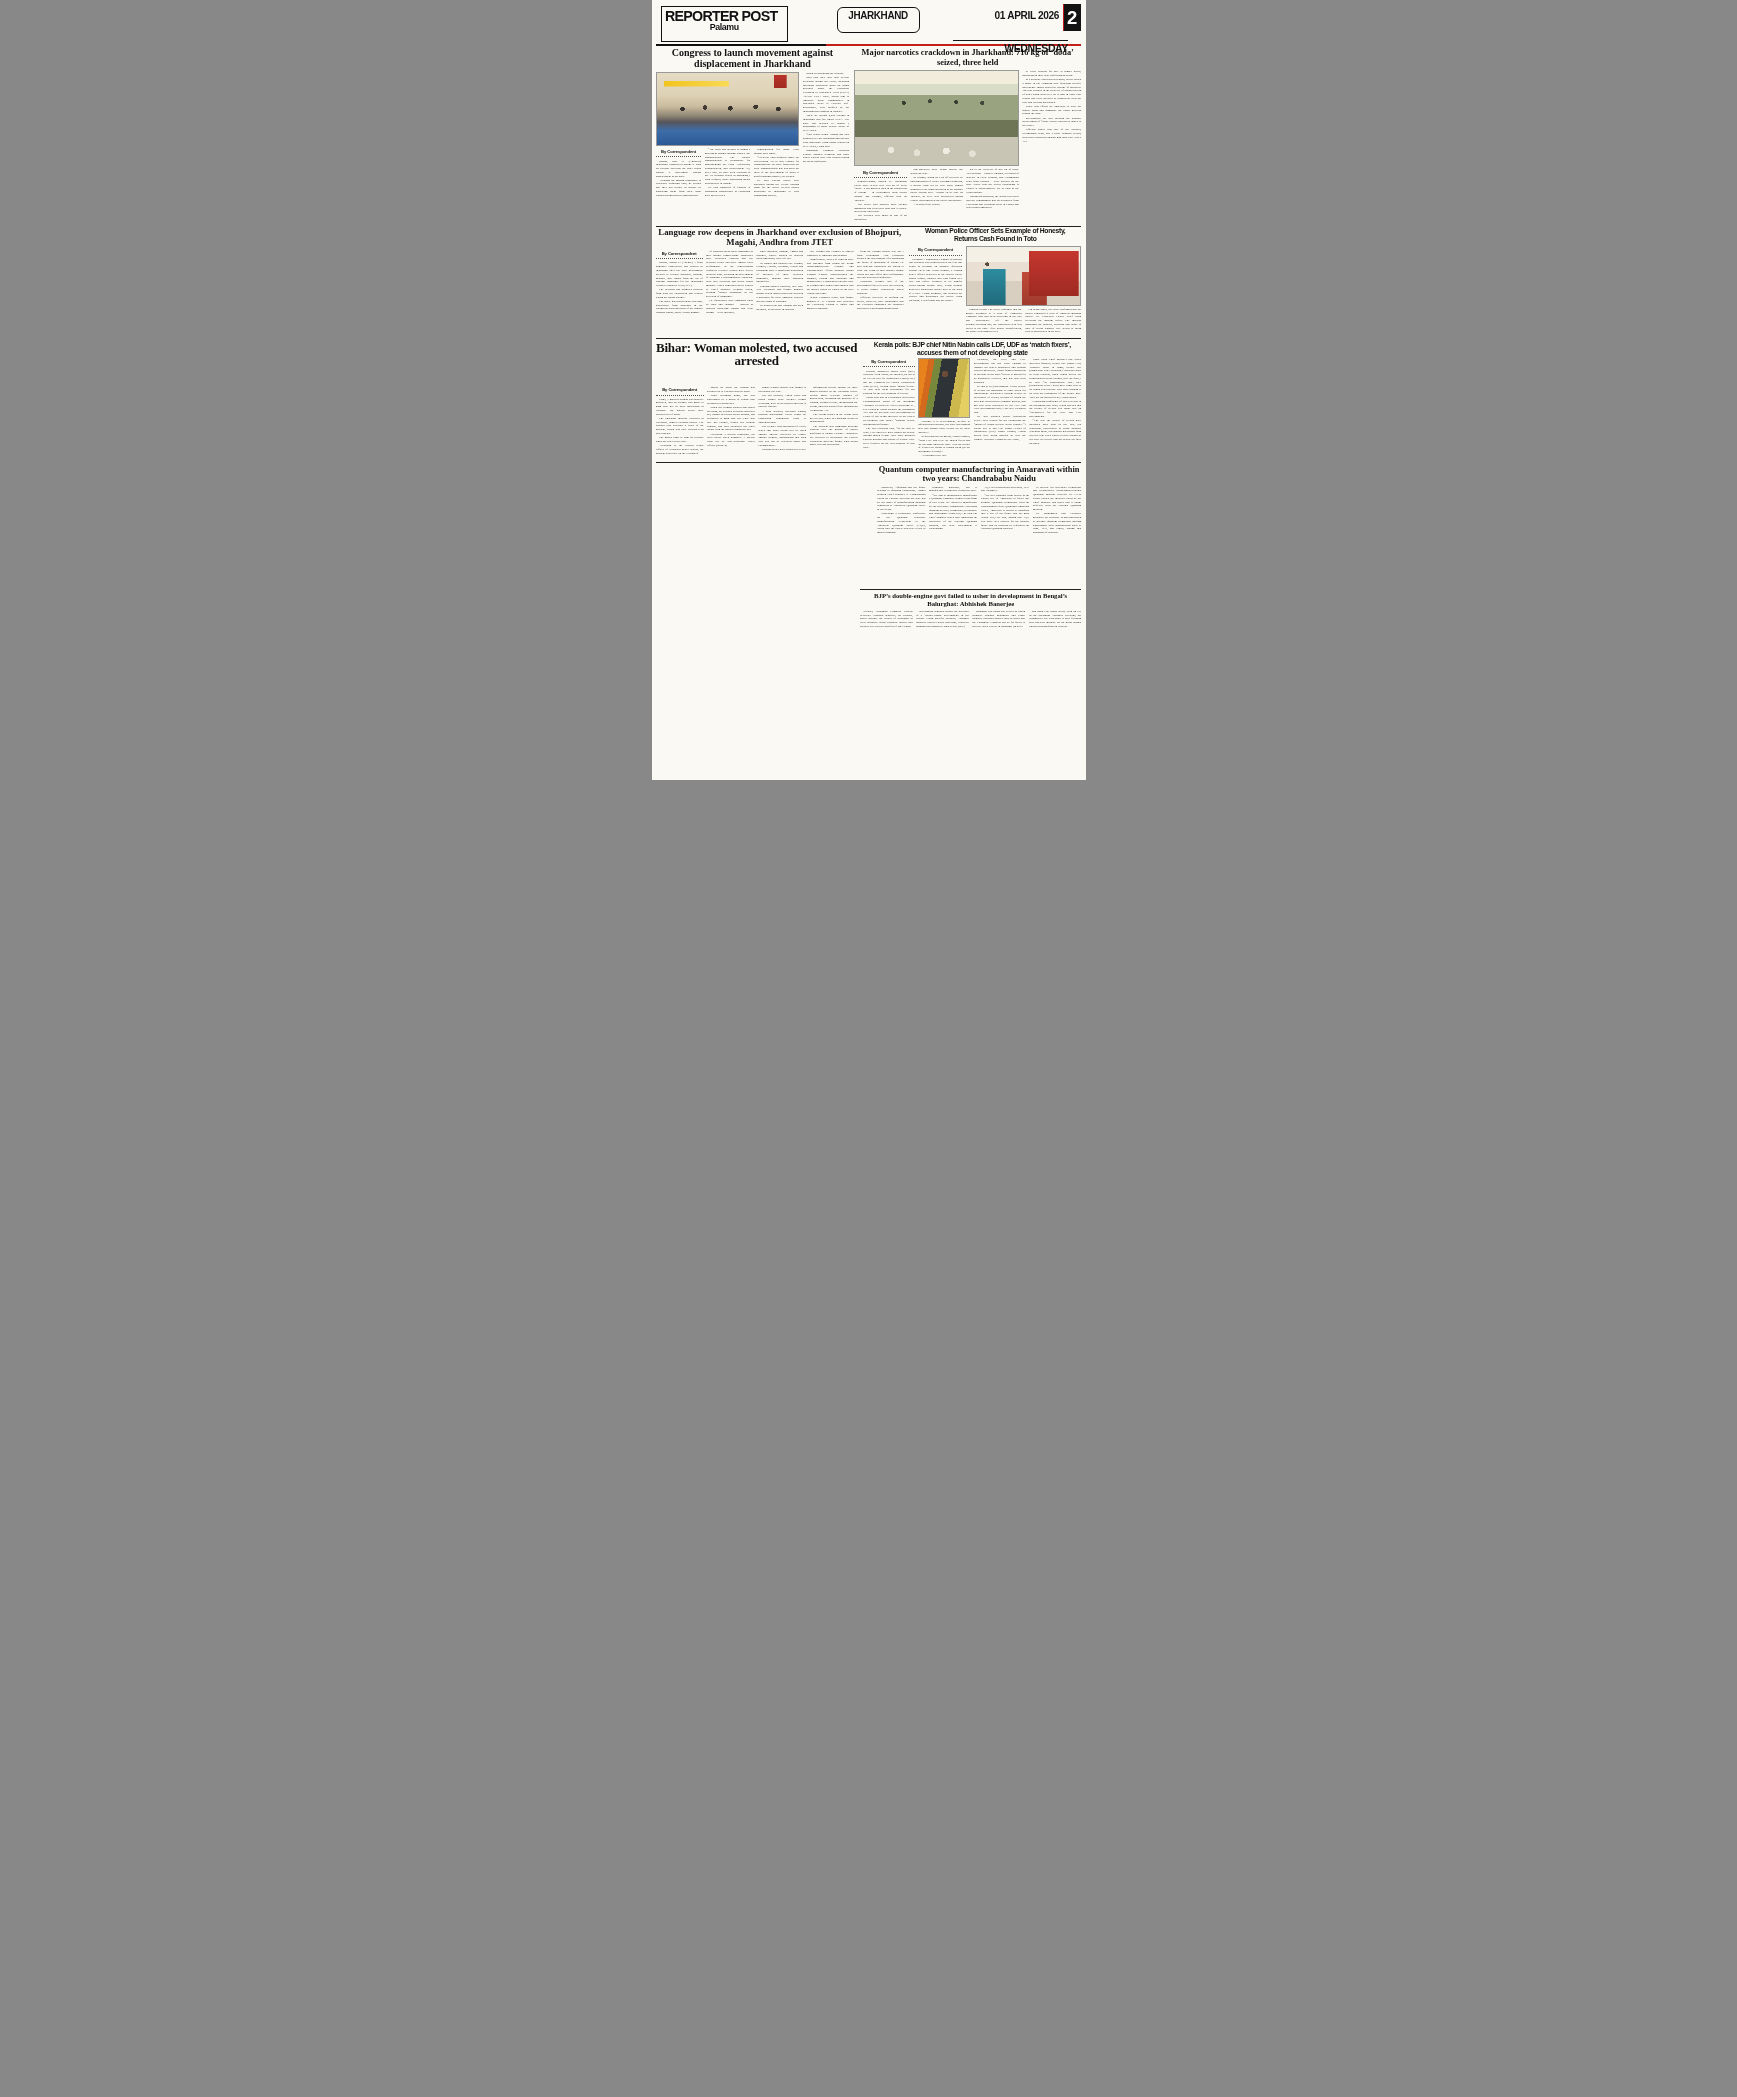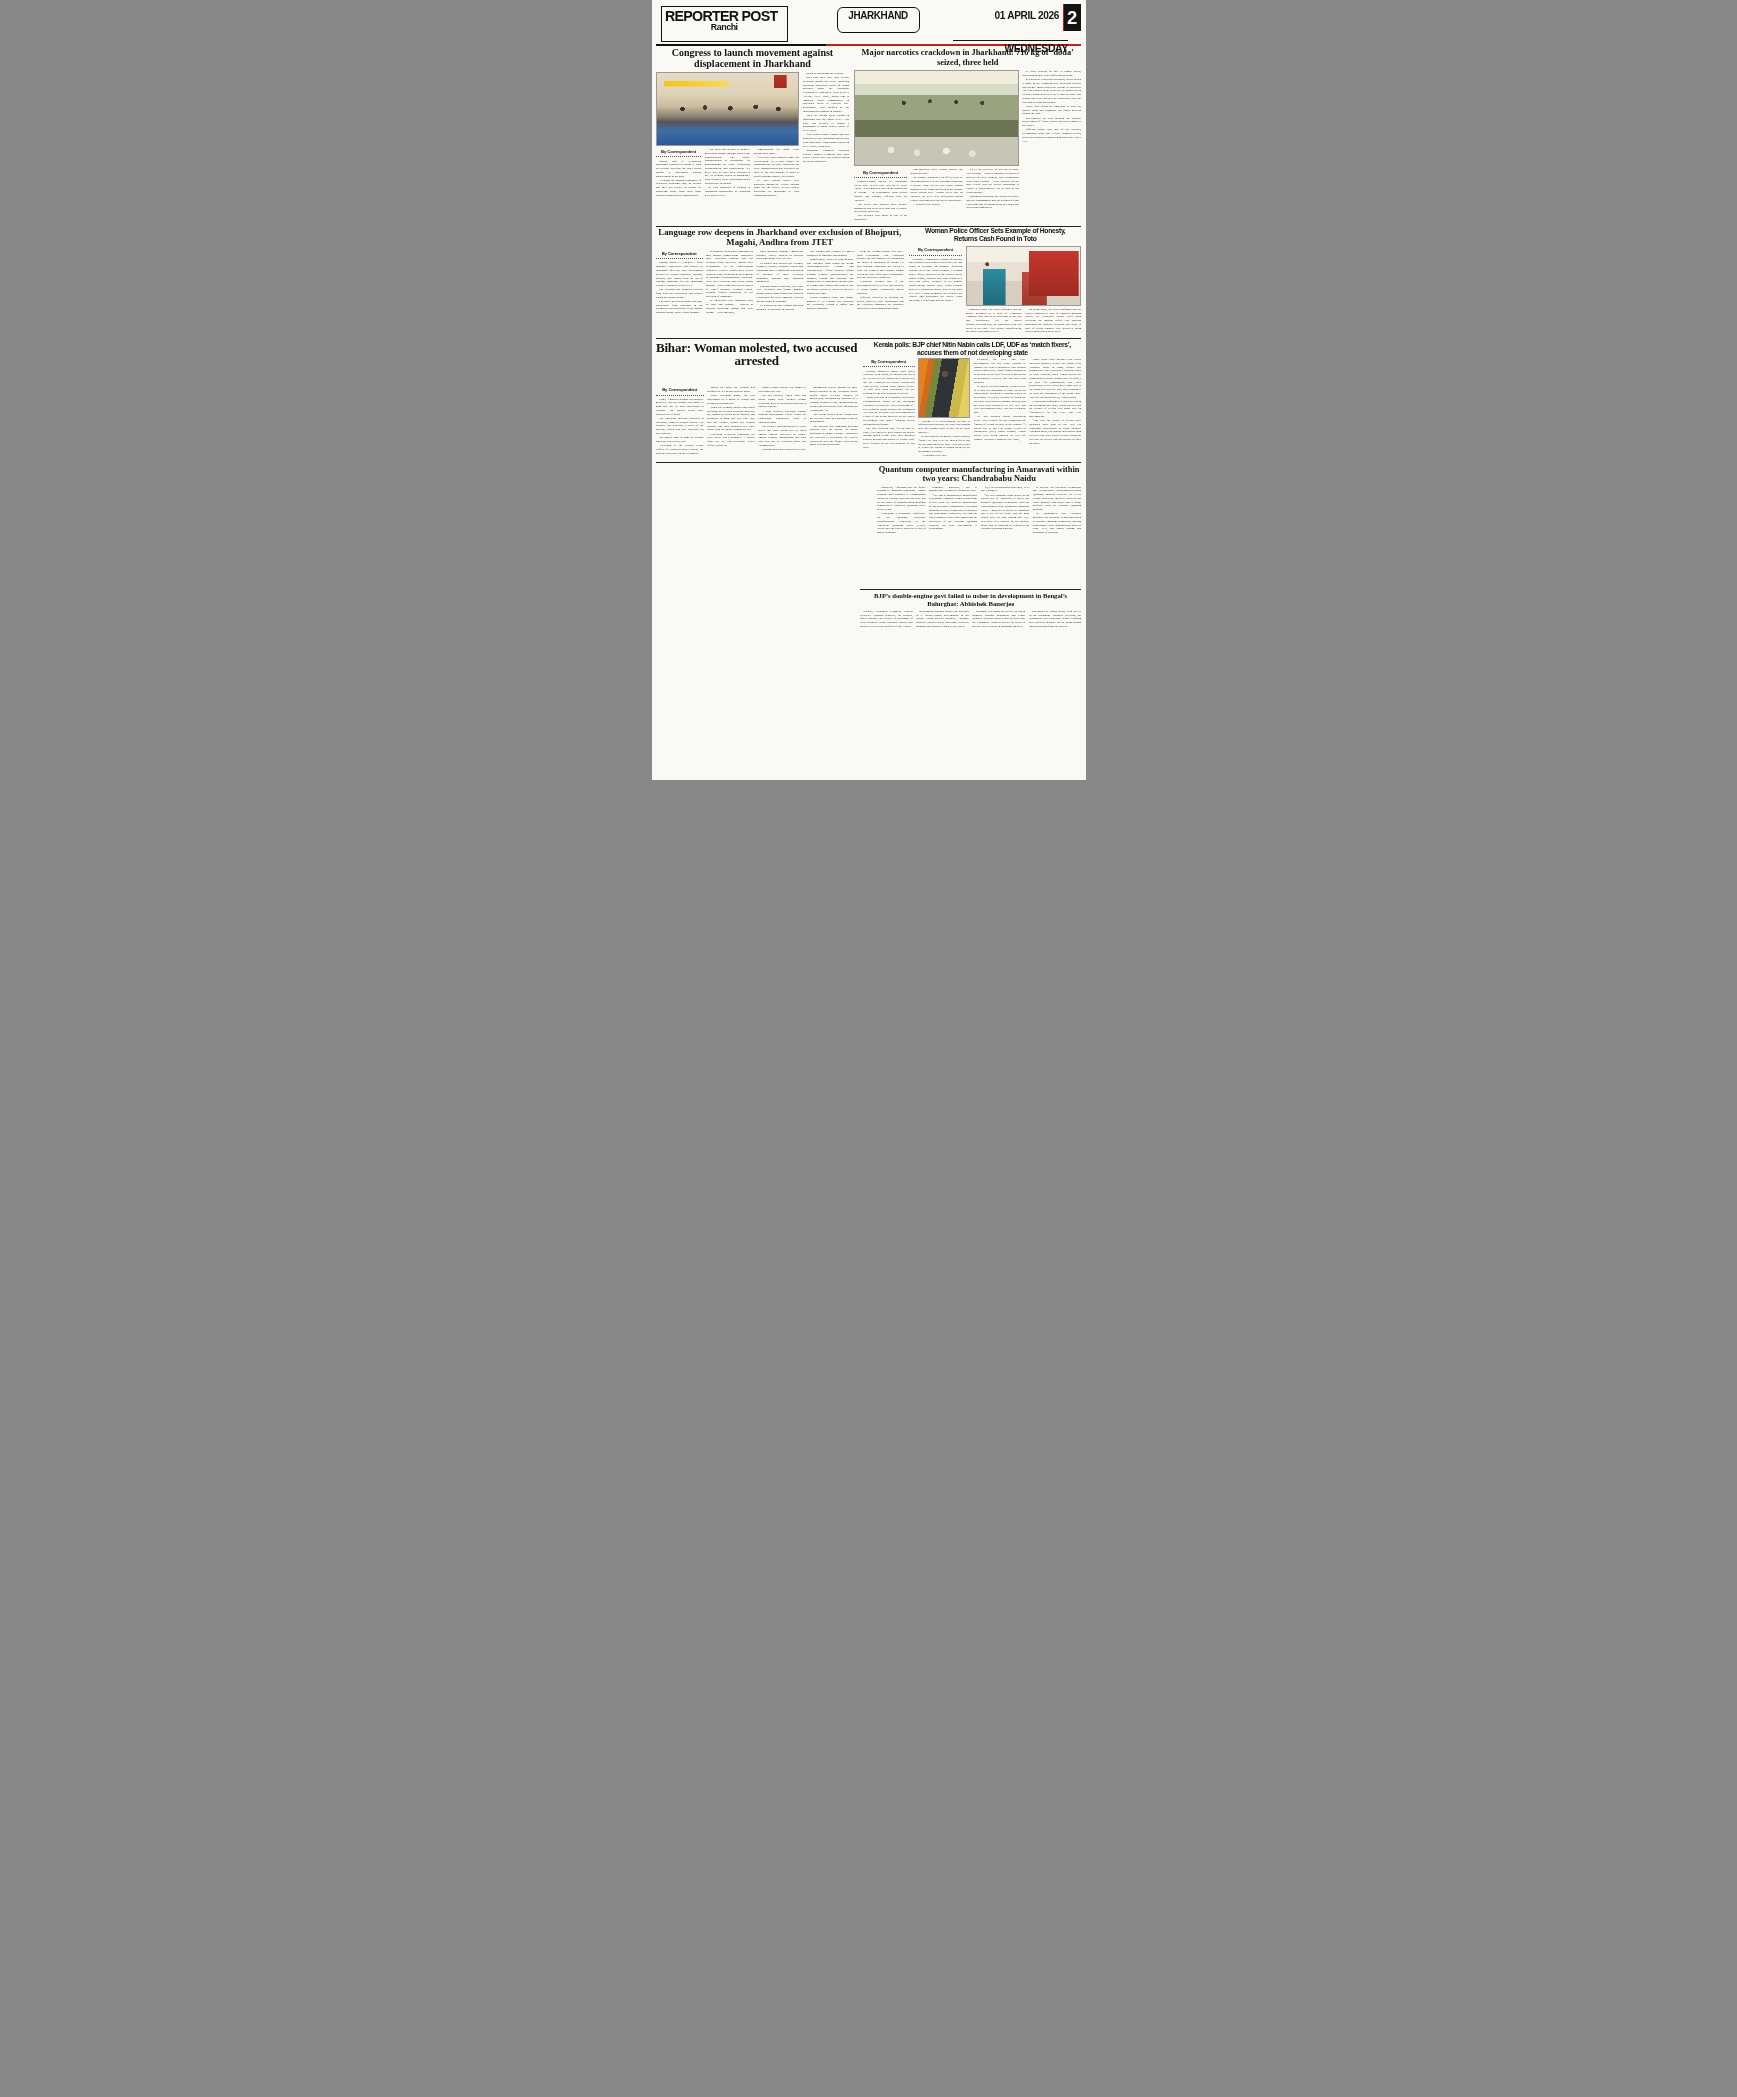--- a/index.html
+++ b/index.html
@@ -155,21 +155,21 @@
   .h-a8 { font-size:6.7px; line-height:1.15; margin-bottom:2.5px; }
 </style>
 </head>
 <body>
 
 <div class="page">
 
   <header class="masthead">
     <div class="mast-left">
       <div class="mast-title">REPORTER POST</div>
-      <div class="mast-city">Ranchi</div>
+      <div class="mast-city">Palamu</div>
     </div>
     <div class="mast-center">
       <span>JHARKHAND</span>
     </div>
     <div class="mast-right">
       <div class="date-row">01 APRIL 2026</div>
       <div class="pgbox">2</div>
       <div class="day-row">WEDNESDAY</div>
     </div>
   </header>

